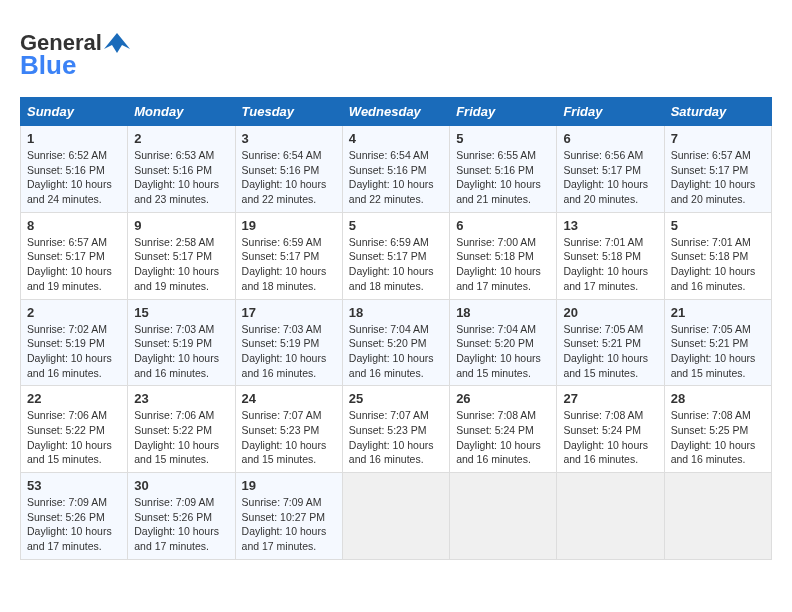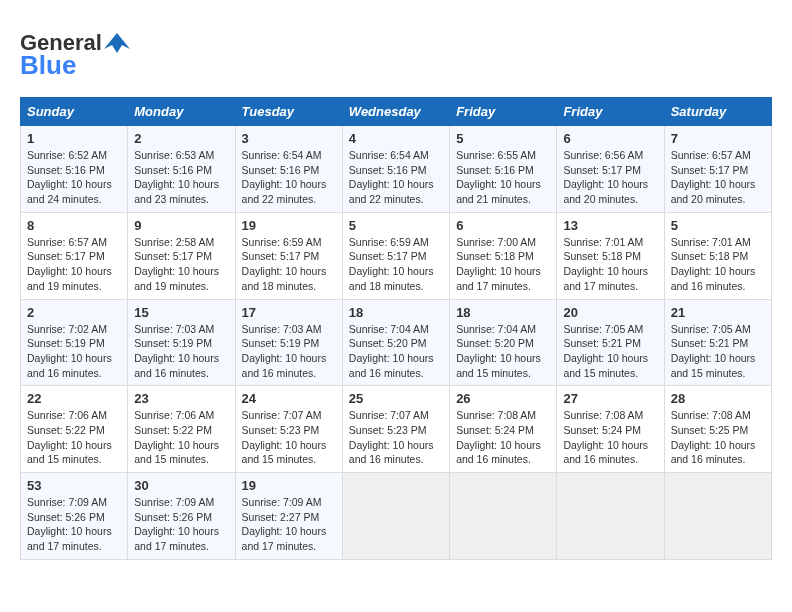--- a/index.html
+++ b/index.html
@@ -361,21 +361,21 @@
         <div class="day-info">
           <span>Sunrise: 7:09 AM</span><br>
           <span>Sunset: 5:26 PM</span><br>
           <span>Daylight: 10 hours and 17 minutes.</span>
         </div>
         </td>
         <td>
           <span class="day-num">19</span>
         <div class="day-info">
           <span>Sunrise: 7:09 AM</span><br>
-          <span>Sunset: 2:27 PM</span><br>
+          <span>Sunset: 10:27 PM</span><br>
           <span>Daylight: 10 hours and 17 minutes.</span>
         </div>
         </td>
         <td class="empty-cell"></td>
         <td class="empty-cell"></td>
         <td class="empty-cell"></td>
         <td class="empty-cell"></td>
       </tr>
     </tbody>
 </table>

